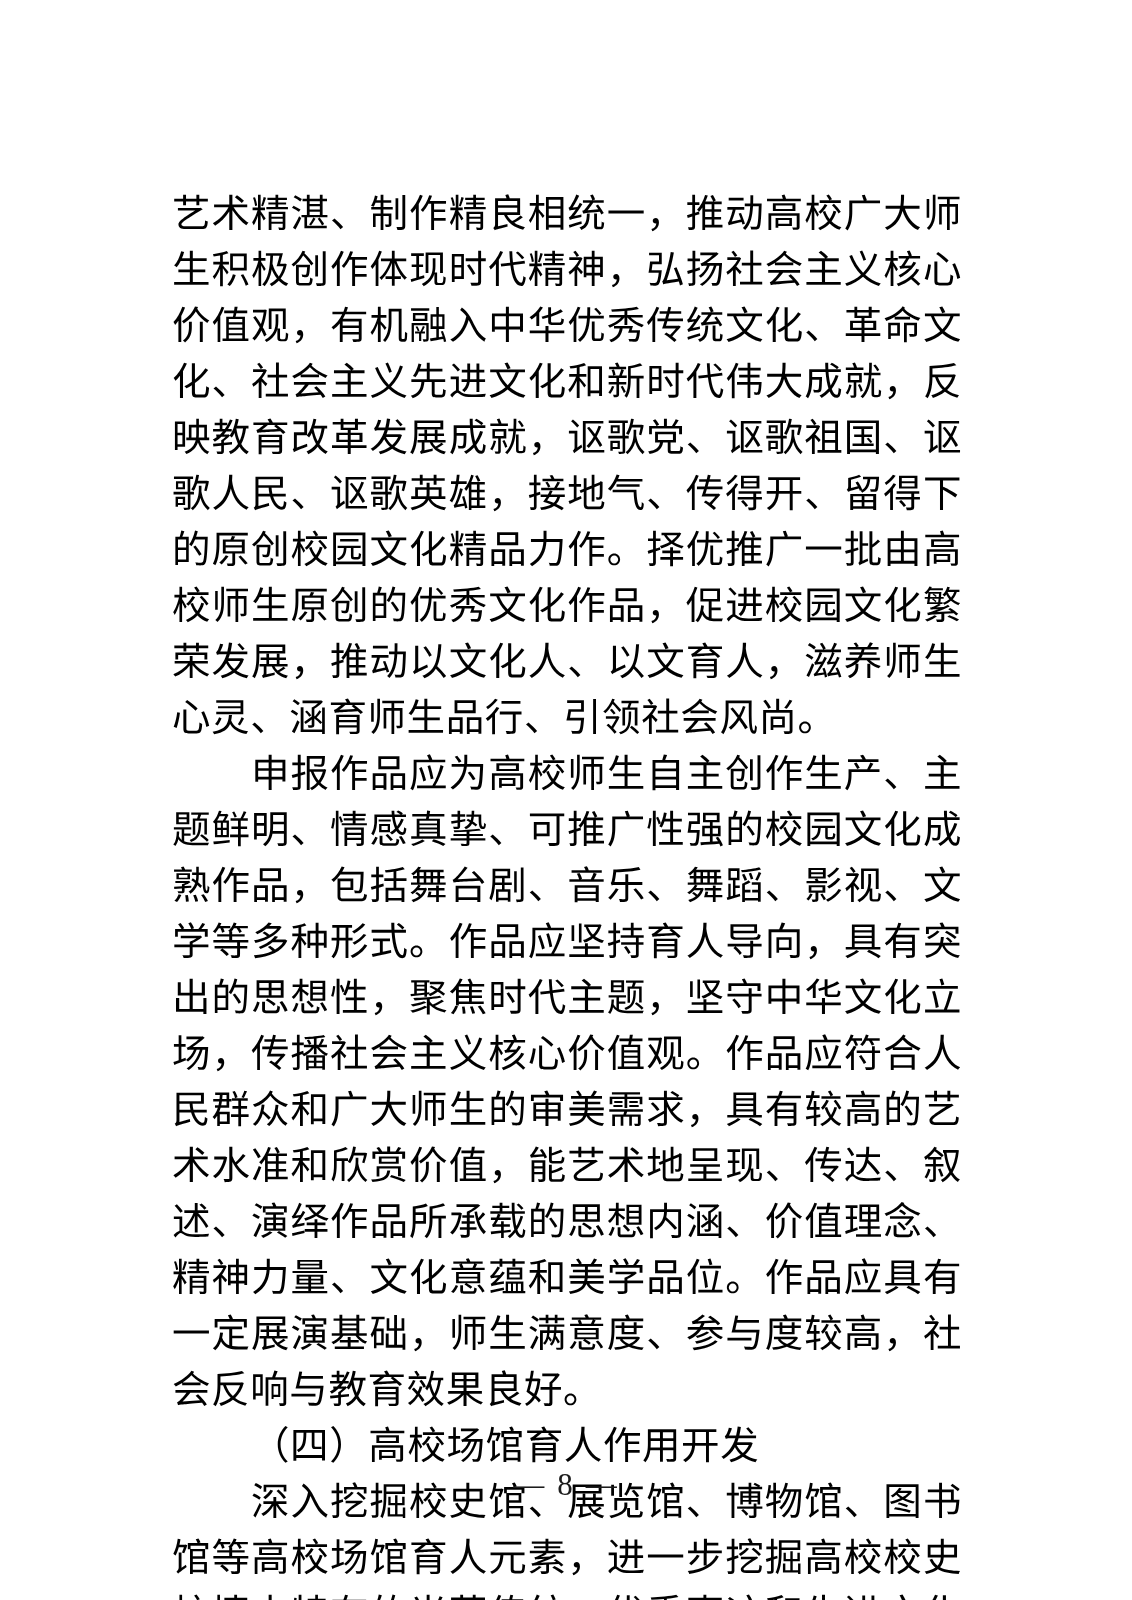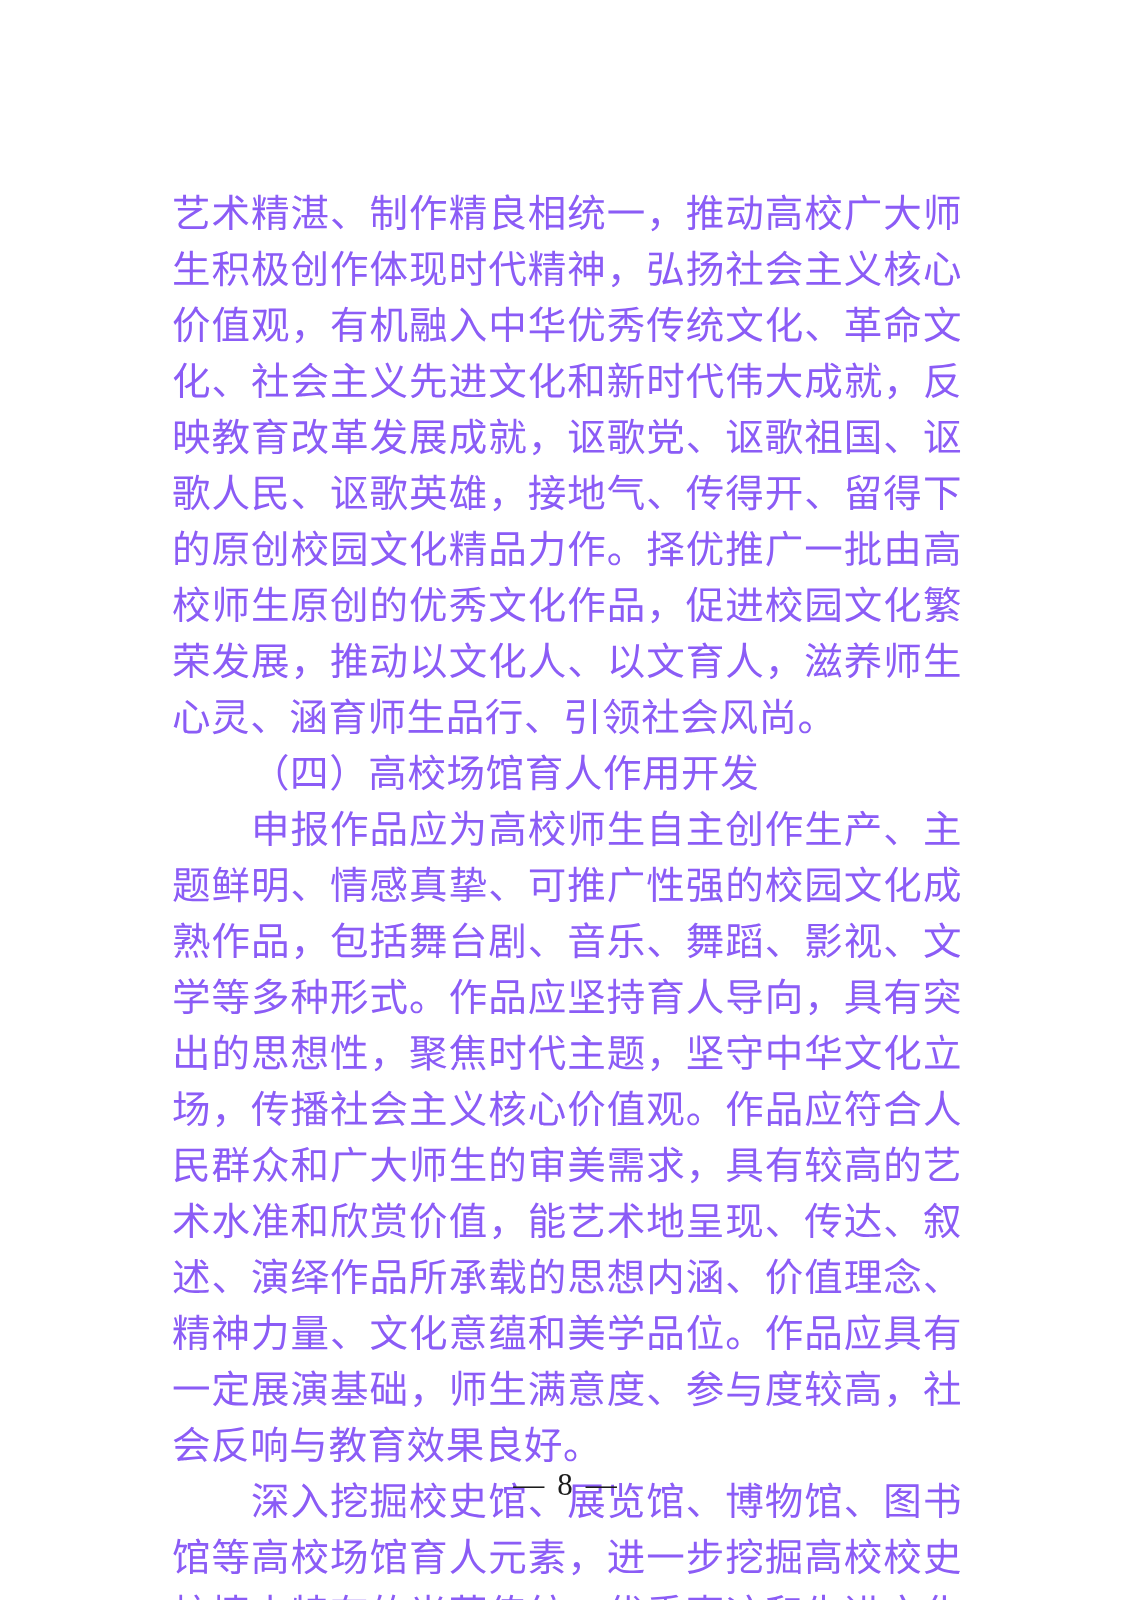--- a/index.html
+++ b/index.html
@@ -23,21 +23,21 @@
   .content {
     position: absolute;
     left: 172px;
     top: 186px;
     width: 790px;
   }
   .para {
     margin: 0;
     font-size: 38.5px;
     line-height: 56px;
-    color: #8b5cf6;
+    color: #000000;
     text-align: justify;
     text-justify: inter-character;
     letter-spacing: 0.6px;
     word-break: break-all;
     font-family: "Liberation Serif", "DejaVu Serif", serif;
   }
   .para.indent {
     text-indent: 79px;
   }
   .para.heading {
@@ -66,23 +66,23 @@
 </style>
 </head>
 <body>
 
 <div class="page">
 
   <div class="content">
 
     <p class="para">艺术精湛、制作精良相统一，推动高校广大师生积极创作体现时代精神，弘扬社会主义核心价值观，有机融入中华优秀传统文化、革命文化、社会主义先进文化和新时代伟大成就，反映教育改革发展成就，讴歌党、讴歌祖国、讴歌人民、讴歌英雄，接地气、传得开、留得下的原创校园文化精品力作。择优推广一批由高校师生原创的优秀文化作品，促进校园文化繁荣发展，推动以文化人、以文育人，滋养师生心灵、涵育师生品行、引领社会风尚。</p>
 
+    <p class="para indent">申报作品应为高校师生自主创作生产、主题鲜明、情感真挚、可推广性强的校园文化成熟作品，包括舞台剧、音乐、舞蹈、影视、文学等多种形式。作品应坚持育人导向，具有突出的思想性，聚焦时代主题，坚守中华文化立场，传播社会主义核心价值观。作品应符合人民群众和广大师生的审美需求，具有较高的艺术水准和欣赏价值，能艺术地呈现、传达、叙述、演绎作品所承载的思想内涵、价值理念、精神力量、文化意蕴和美学品位。作品应具有一定展演基础，师生满意度、参与度较高，社会反响与教育效果良好。</p>
+
     <p class="para heading">（四）高校场馆育人作用开发</p>
-
-    <p class="para indent">申报作品应为高校师生自主创作生产、主题鲜明、情感真挚、可推广性强的校园文化成熟作品，包括舞台剧、音乐、舞蹈、影视、文学等多种形式。作品应坚持育人导向，具有突出的思想性，聚焦时代主题，坚守中华文化立场，传播社会主义核心价值观。作品应符合人民群众和广大师生的审美需求，具有较高的艺术水准和欣赏价值，能艺术地呈现、传达、叙述、演绎作品所承载的思想内涵、价值理念、精神力量、文化意蕴和美学品位。作品应具有一定展演基础，师生满意度、参与度较高，社会反响与教育效果良好。</p>
 
     <p class="para indent">深入挖掘校史馆、展览馆、博物馆、图书馆等高校场馆育人元素，进一步挖掘高校校史校情中特有的光荣传统、优秀事迹和先进文化内涵，把场馆育人融入思想政治工作全过程，组织开展“场馆育人”系列活动、建设“场馆育人”专</p>
 
   </div>
 
   <div class="footer">
     <span class="dash">—</span><span class="pageno">8</span><span class="dash">—</span>
   </div>
 
 </div>

